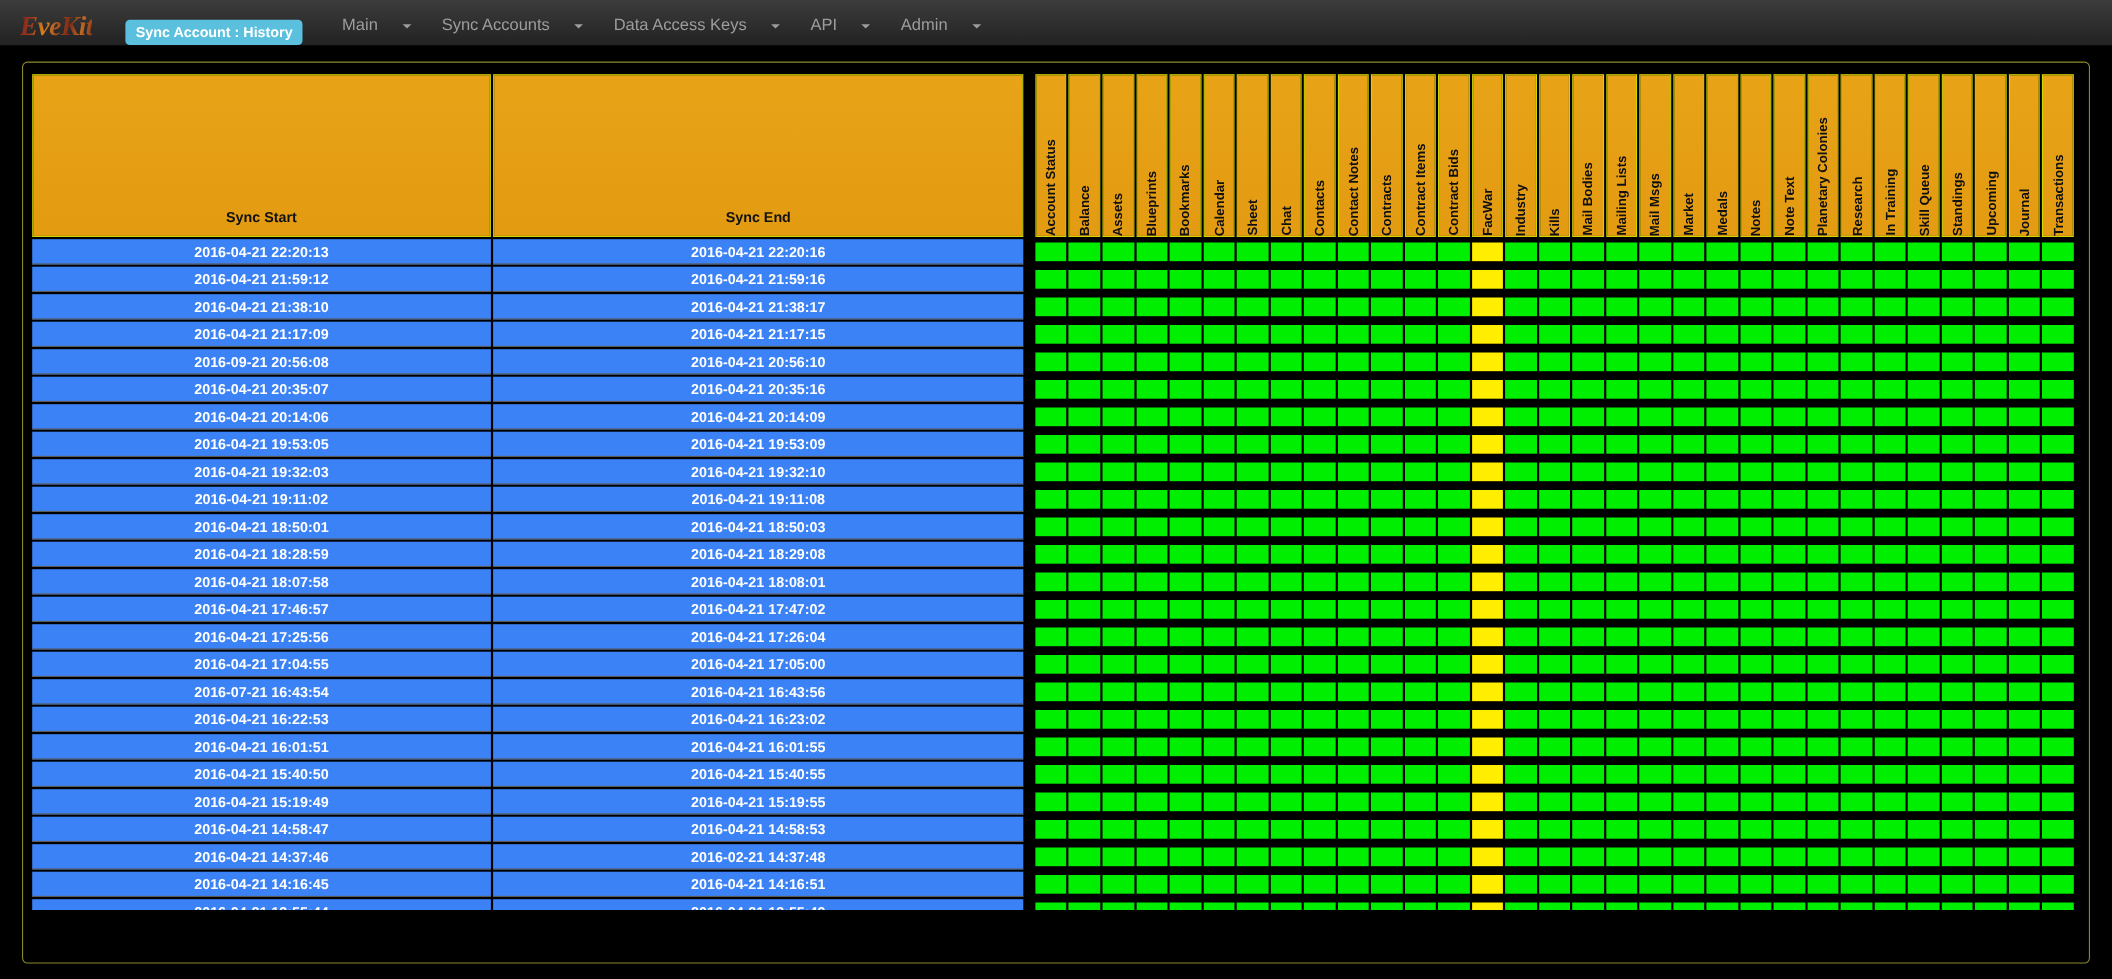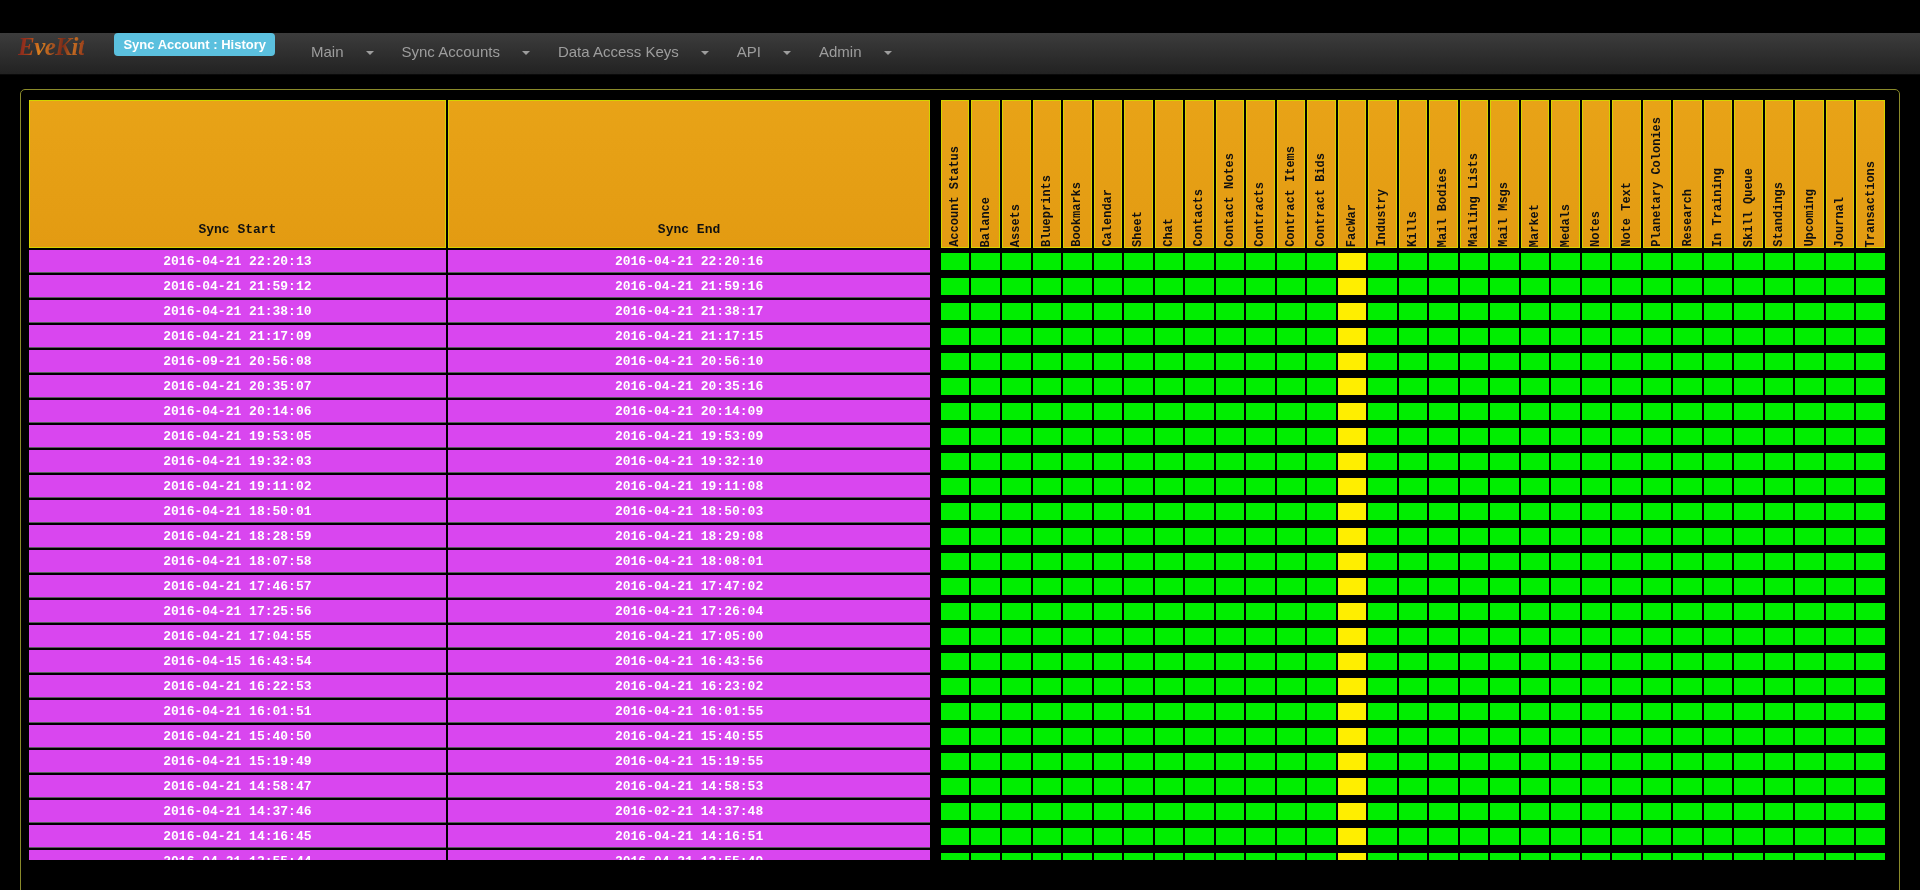--- a/index.html
+++ b/index.html
@@ -12,23 +12,22 @@
     overflow: hidden;
   }
 
   
   .navbar {
     position: relative;
     height: 42px;
     background: linear-gradient(to bottom, #3c3c3c 0%, #222222 100%);
     border-bottom: 1px solid #0a0a0a;
     display: flex;
-    align-items: flex-start;
+    align-items: flex-end;
     padding: 0 18px;
-    margin-top: 33px;
   }
   .brand {
     font-family: "Liberation Serif", serif;
     font-style: italic;
     font-weight: bold;
     font-size: 25px;
     letter-spacing: -0.5px;
     background: linear-gradient(100deg,#7a2020 0%, #a33a1a 18%, #d98020 34%, #b05a20 50%, #7a2a18 66%, #c06a22 82%, #8a2f18 100%);
     -webkit-background-clip: text;
     background-clip: text;
@@ -135,21 +134,20 @@
     font-size: 14px;
     padding: 7px 14px;
     cursor: pointer;
   }
 
   .panel-body {
     position: relative;
     height: 770px;
     overflow: hidden;
     padding: 8px 6px 0 6px;
-    font-family: Liberation Mono, monospace;
   }
 
   
   .table-scroll {
     height: 762px;
     overflow-y: scroll;
     overflow-x: hidden;
   }
   .table-scroll::-webkit-scrollbar { width: 17px; }
   .table-scroll::-webkit-scrollbar-track { background: #f4f4f4; border: 1px solid #ccc; }
@@ -187,21 +185,21 @@
     white-space: nowrap;
     font-size: 12px;
     font-weight: bold;
     color: #111111;
     line-height: 26px;
     padding-bottom: 4px;
     display: block;
     margin: 0 auto;
   }
   tbody td.time-cell {
-    background: #d946ef;
+    background: #3b82f6;
     border-bottom: 1px solid #5a5a5a;
     color: #ffffff;
     font-size: 13px;
     font-weight: bold;
     text-align: center;
     height: 23px;
     padding: 0;
   }
   tbody td.status-cell {
     padding: 0;
@@ -1912,21 +1910,21 @@
                 <span class="swatch sw-green"></span>
               </td>
               <td class="status-cell">
                 <span class="swatch sw-green"></span>
               </td>
               <td class="status-cell">
                 <span class="swatch sw-green"></span>
               </td>
             </tr>
             <tr>
-              <td class="time-cell col-start">2016-04-15 16:43:54</td>
+              <td class="time-cell col-start">2016-07-21 16:43:54</td>
               <td class="time-cell col-end">2016-04-21 16:43:56</td>
               <td class="spacerc"></td>
               <td class="status-cell">
                 <span class="swatch sw-green"></span>
               </td>
               <td class="status-cell">
                 <span class="swatch sw-green"></span>
               </td>
               <td class="status-cell">
                 <span class="swatch sw-green"></span>

